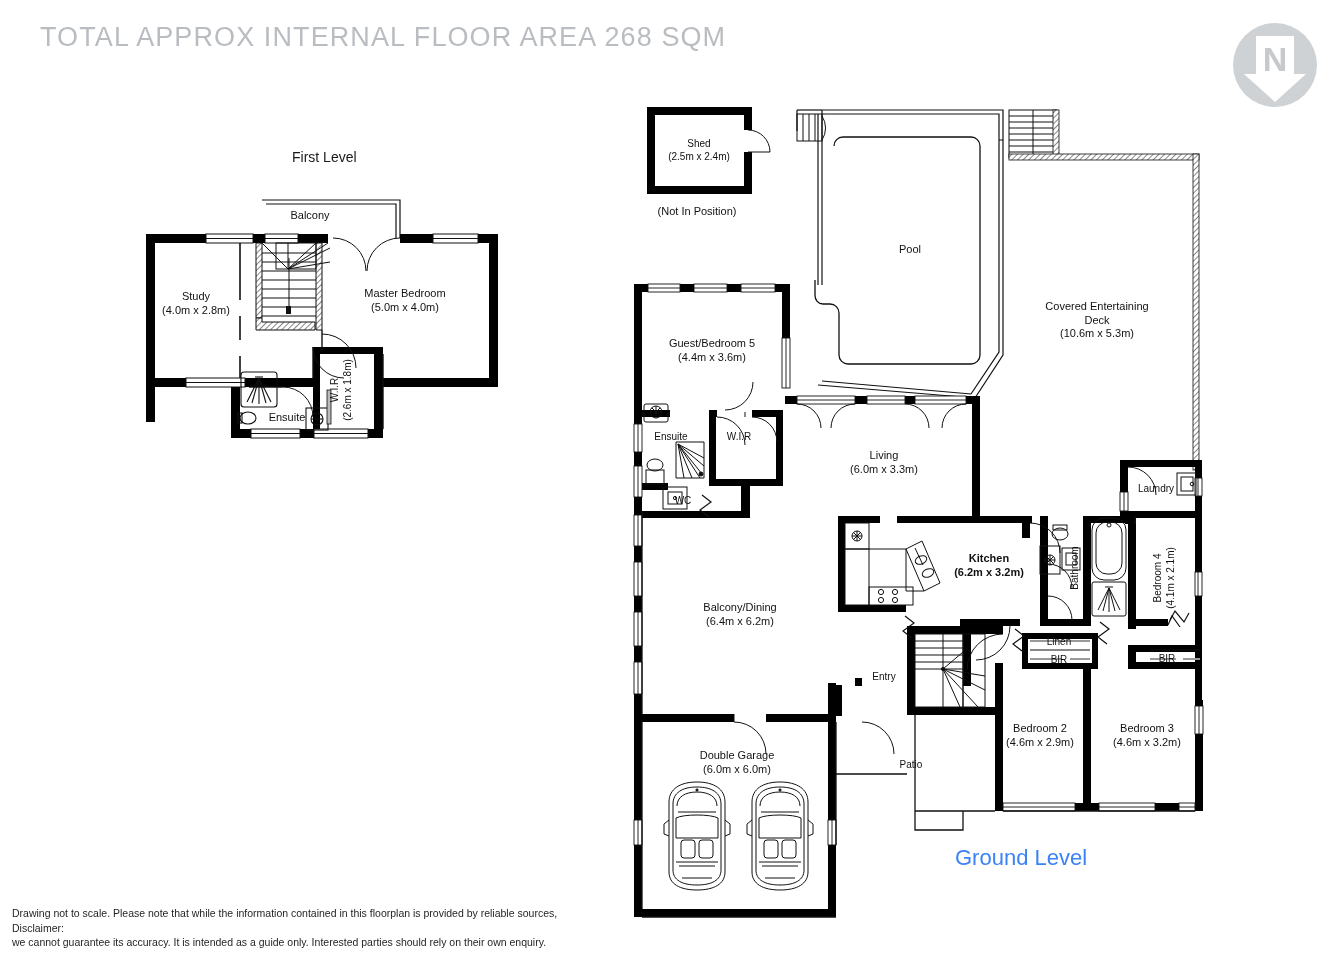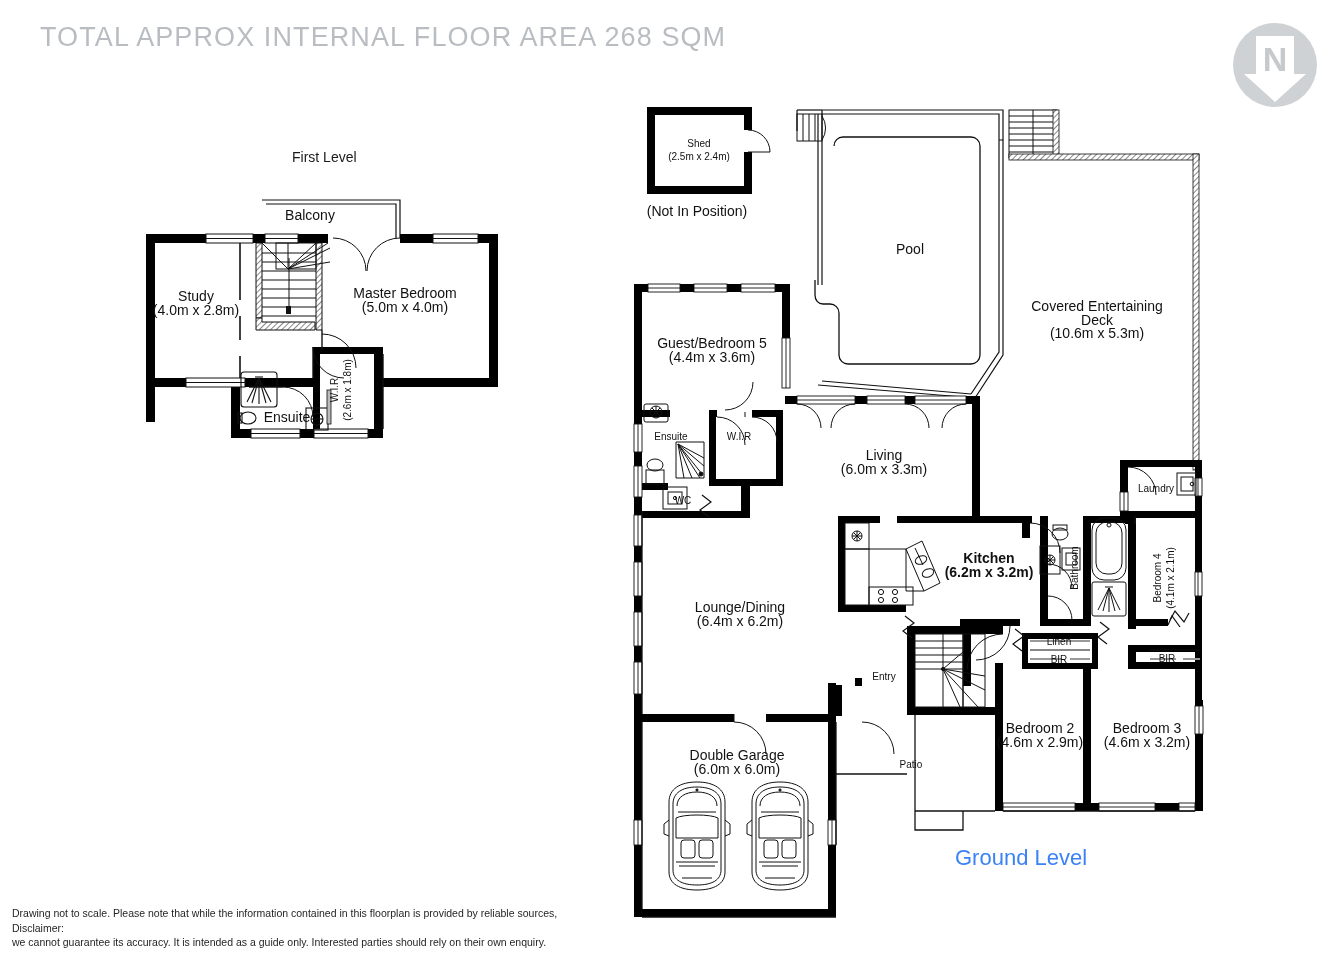--- a/index.html
+++ b/index.html
@@ -35,21 +35,21 @@
     font-size:10.5px;line-height:14.5px;color:#1f1f1f;
   }
   #disclaimer .dh{display:block;}
 
   
   svg.draw{position:absolute;left:0;top:0;width:1344px;height:960px;overflow:visible;}
 
   
   .rlabel{
     position:absolute;text-align:center;white-space:nowrap;
-    font-size:14px;line-height:13.5px;color:#111;
+    font-size:11px;line-height:13.5px;color:#111;
     transform:translate(-50%,-50%);
     pointer-events:none;
   }
   .rlabel .nm{display:block;}
   .rlabel .dm{display:block;}
   .rlabel.sm{font-size:10px;line-height:12.5px;}
   .rlabel.vert{transform:translate(-50%,-50%) rotate(-90deg);}
 </style>
 </head>
 <body>
@@ -687,21 +687,21 @@
   </div>
   <div class="rlabel" style="left:884px;top:462px;">
     <span class="nm">Living</span>
     <span class="dm">(6.0m x 3.3m)</span>
   </div>
   <div class="rlabel" style="left:989px;top:565px;font-weight:bold;">
     <span class="nm">Kitchen</span>
     <span class="dm">(6.2m x 3.2m)</span>
   </div>
   <div class="rlabel" style="left:740px;top:614px;">
-    <span class="nm">Lounge/Dining</span>
+    <span class="nm">Balcony/Dining</span>
     <span class="dm">(6.4m x 6.2m)</span>
   </div>
   <div class="rlabel sm" style="left:1156px;top:489px;">
     <span class="nm">Laundry</span>
   </div>
   <div class="rlabel vert sm" style="left:1075px;top:568px;">
     <span class="nm">Bathroom</span>
   </div>
   <div class="rlabel vert sm" style="left:1164px;top:578px;">
     <span class="nm">Bedroom 4</span>

